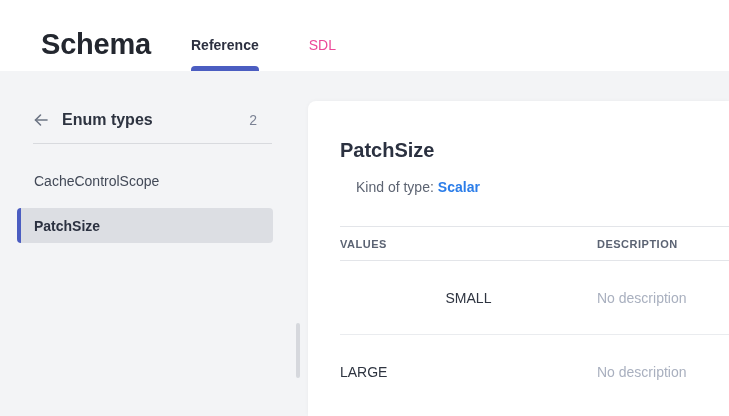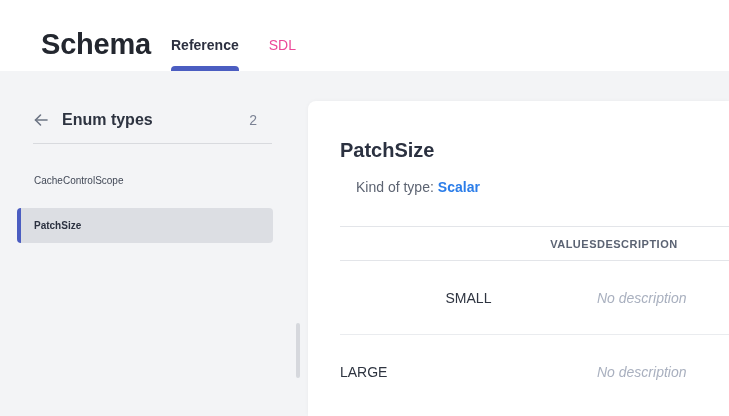--- a/index.html
+++ b/index.html
@@ -21,21 +21,21 @@
   .page-title {
     position: absolute; left: 33px; top: 50%; transform: translateY(-50%);
     margin: 8px; font-size: 29px; font-weight: 700; color: #23272f;
     letter-spacing: -0.2px;
   }
   .tabs {
     position: absolute; left: 171px; bottom: 0; display: flex; gap: 30px;
   }
   .tab {
     position: relative; padding-bottom: 18px;
-    font-size: 14px; font-weight: 600; color: #2c3040; cursor: pointer;
+    font-size: 14px; font-weight: 600; color: #2c3040; cursor: pointer; margin-left: 20px;
   }
   .tab.inactive { color: #ec4899; font-weight: 400; }
   .tab-underline {
     position: absolute; left: 0; right: 0; bottom: 0; height: 5px;
     background: #4b5dc1; border-radius: 4px 4px 0 0;
   }
 
   
   .sidebar { position: absolute; left: 0; top: 71px; width: 252px; height: 345px; }
   .sidebar-head {
@@ -46,21 +46,21 @@
   .back-icon svg { width: 16px; height: 16px; }
   .sidebar-title { font-size: 16px; font-weight: 600; color: #2d3340; }
   .count { margin-left: auto; font-size: 14px; color: #7b8294; }
   .sidebar-divider {
     position: absolute; left: 33px; top: 72px; width: 239px; height: 1px;
     background: #d8dade;
   }
   .list-item {
     position: absolute; left: 17px; width: 256px; height: 35px;
     box-sizing: border-box; display: flex; align-items: center;
-    padding-left: 17px; font-size: 10px; color: #424957; cursor: pointer;
+    padding-left: 17px; font-size: 14px; color: #424957; cursor: pointer;
     border-radius: 4px;
   }
   .list-item.item-0 { top: 92px; }
   .list-item.item-1 { top: 137px; }
   .list-item.selected {
     background: #dcdee3; border-left: 4px solid #4b5dc1; padding-left: 13px;
     font-weight: 700; color: #2b3140;
   }
   .scroll-thumb {
     position: absolute; left: 296px; top: 252px; width: 4px; height: 55px;
@@ -82,27 +82,27 @@
   .kind-link {
     margin-left: 4px; color: #2b7de9; font-weight: 700; text-decoration: none;
     cursor: pointer;
   }
   .table { margin-top: 30px; }
   .thead {
     display: flex; align-items: center; height: 35px; box-sizing: border-box;
     border-top: 1px solid #e3e5e9; border-bottom: 1px solid #e3e5e9;
   }
   .th {
-    font-size: 11px; font-weight: 700; color: #5b6373; letter-spacing: 0.5px; text-align: right;
+    font-size: 11px; font-weight: 700; color: #5b6373; letter-spacing: 0.5px;
   }
   .col1 { width: 257px; flex-shrink: 0; }
   .trow { display: flex; align-items: center; height: 74px; box-sizing: border-box; }
   .trow.first { border-bottom: 1px solid #eaecef; text-align: center; }
   .val { font-size: 14px; color: #2e3440; }
-  .nodesc { font-size: 14px; color: #a9b0bf; font-style: italic; }
+  .nodesc { font-size: 14px; color: #a9b0bf; }
 </style>
 </head>
 <body>
 
 <div class="app">
 
   <header class="header">
     <h1 class="page-title">Schema</h1>
     <nav class="tabs">
       <div class="tab active">

